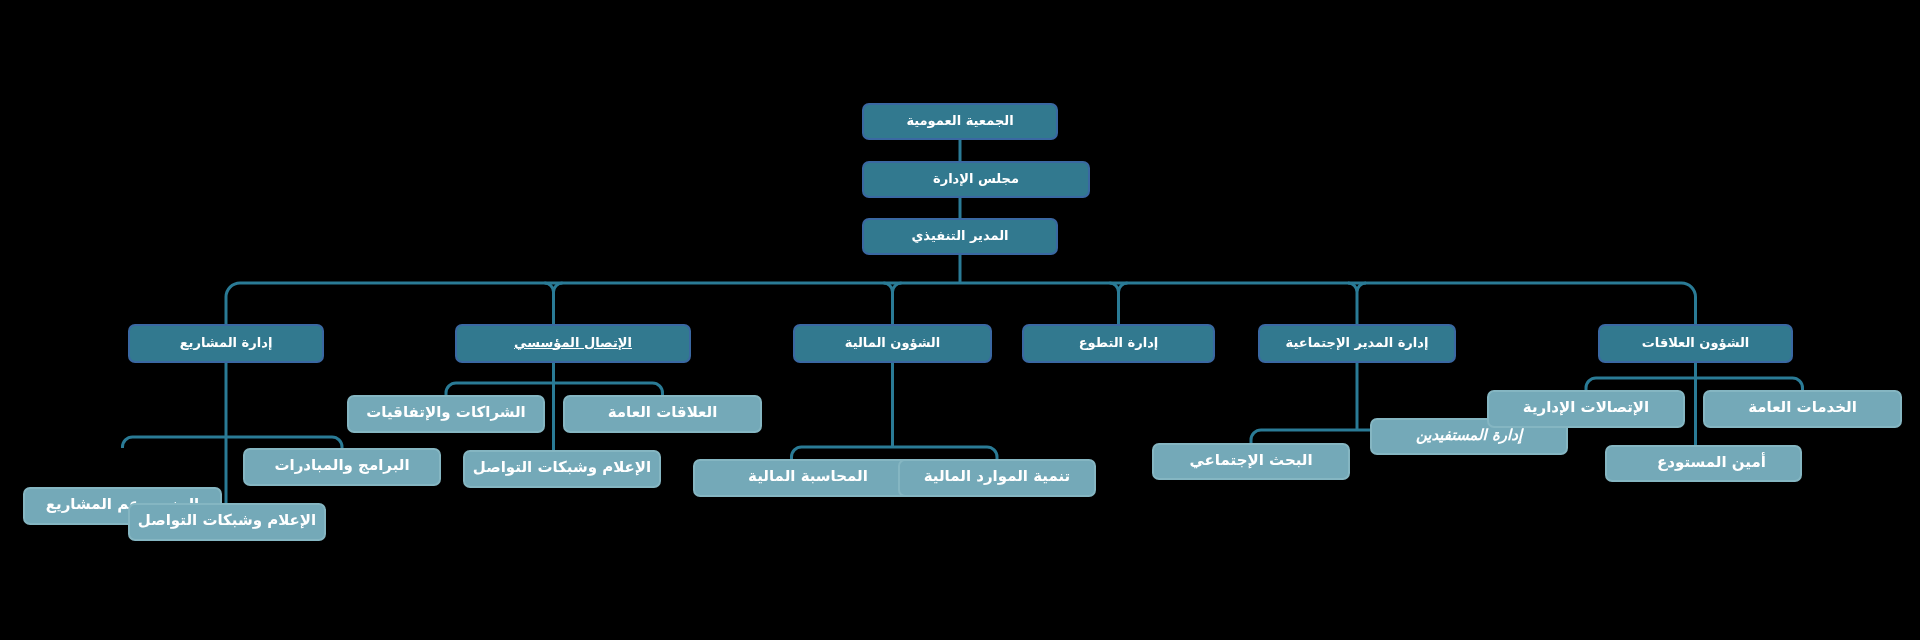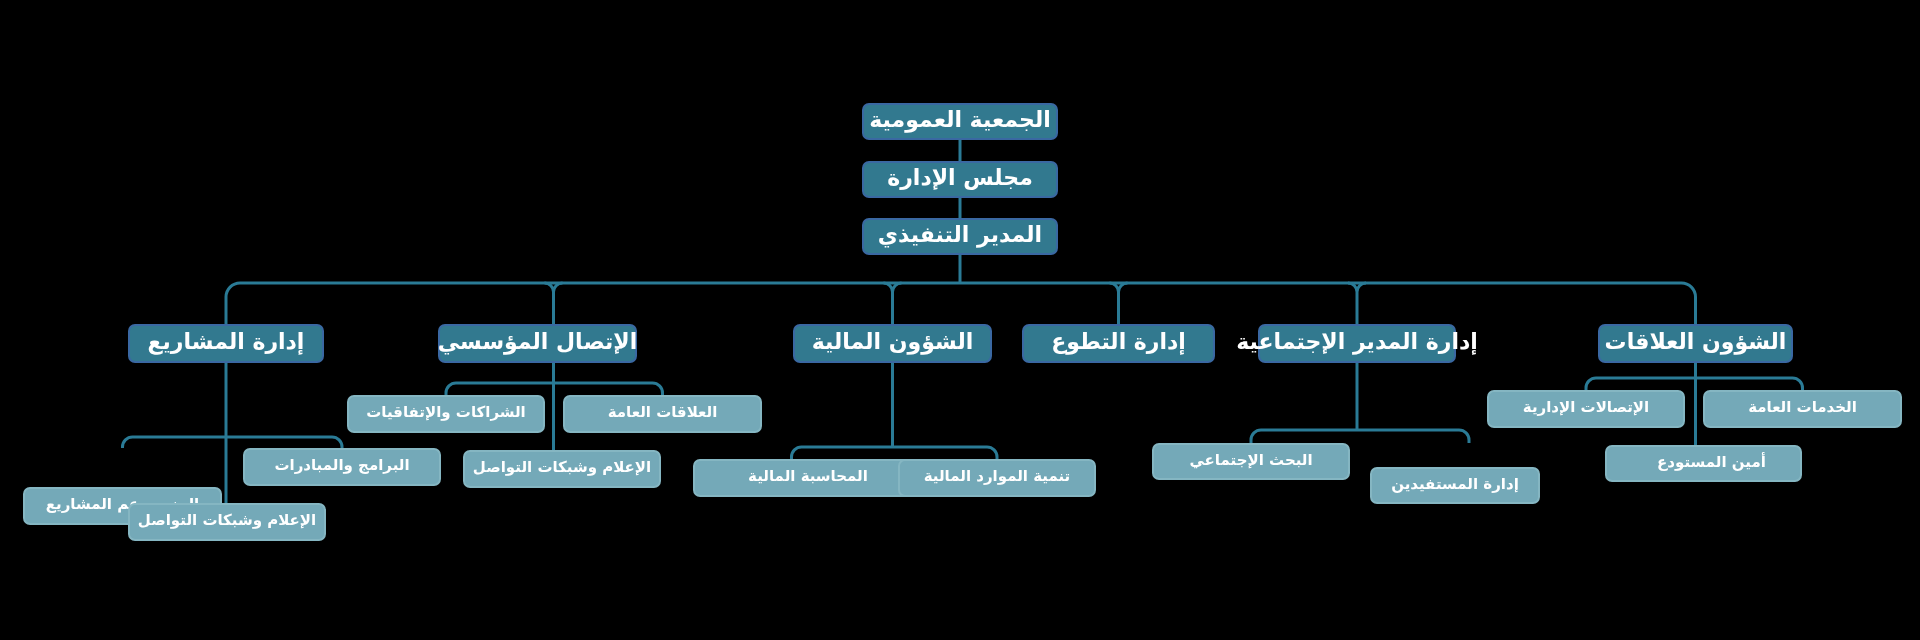--- a/index.html
+++ b/index.html
@@ -26,21 +26,21 @@
     text-align:center;
     direction:rtl;
     white-space:nowrap;
     z-index:1;
     line-height:1;
     padding-bottom:3px;
   }
   .node.dark{
     background:#32798f;
     border:2px solid #3a68a2;
-    font-size:22px;
+    font-size:13px;
   }
   .node.light{
     background:#74a9b8;
     border:2px solid #85b6c2;
     font-size:15px;
   }
 </style>
 </head>
 <body>
 
@@ -59,34 +59,34 @@
       <path d="M553.5 363V450" fill="none" stroke="#2a7b96" stroke-width="3"></path>
       <path d="M446 395V393A10 10 0 0 1 456 383H652.5A10 10 0 0 1 662.5 393V395" fill="none" stroke="#2a7b96" stroke-width="3"></path>
       <path d="M892.5 363V447" fill="none" stroke="#2a7b96" stroke-width="3"></path>
       <path d="M791.5 459V457A10 10 0 0 1 801.5 447H987A10 10 0 0 1 997 457V459" fill="none" stroke="#2a7b96" stroke-width="3"></path>
       <path d="M1357 363V430" fill="none" stroke="#2a7b96" stroke-width="3"></path>
       <path d="M1251 443V440A10 10 0 0 1 1261 430H1459A10 10 0 0 1 1469 440V443" fill="none" stroke="#2a7b96" stroke-width="3"></path>
       <path d="M1695.5 363V445" fill="none" stroke="#2a7b96" stroke-width="3"></path>
       <path d="M1586 390V388A10 10 0 0 1 1596 378H1792.5A10 10 0 0 1 1802.5 388V390" fill="none" stroke="#2a7b96" stroke-width="3"></path>
     </svg>
 <div class="node dark" style="left: 862px; top: 103px; width: 196px; height: 37px;">الجمعية العمومية</div>
-    <div class="node dark" style="left: 862px; top: 161px; width: 196px; height: 37px;">مجلس الإدارة</div>
+    <div class="node dark" style="left: 862px; top: 161px; width: 228px; height: 37px;">مجلس الإدارة</div>
     <div class="node dark" style="left: 862px; top: 218px; width: 196px; height: 37px;">المدير التنفيذي</div>
     <div class="node dark" style="left: 128px; top: 324px; width: 196px; height: 39px;">إدارة المشاريع</div>
-    <div class="node dark" style="left: 438px; top: 324px; width: 199px; height: 39px;">الإتصال المؤسسي</div>
+    <div class="node dark" style="left: 455px; top: 324px; width: 236px; height: 39px; text-decoration: underline;">الإتصال المؤسسي</div>
     <div class="node dark" style="left: 793px; top: 324px; width: 199px; height: 39px;">الشؤون المالية</div>
     <div class="node dark" style="left: 1022px; top: 324px; width: 193px; height: 39px;">إدارة التطوع</div>
     <div class="node dark" style="left: 1258px; top: 324px; width: 198px; height: 39px;">إدارة المدير الإجتماعية</div>
     <div class="node dark" style="left: 1598px; top: 324px; width: 195px; height: 39px;">الشؤون العلاقات</div>
     <div class="node light" style="left: 23px; top: 448px; width: 199px; height: 38px; margin-top: 39px;">المنح ودعم المشاريع</div>
     <div class="node light" style="left: 243px; top: 448px; width: 198px; height: 38px;">البرامج والمبادرات</div>
     <div class="node light" style="left: 128px; top: 503px; width: 198px; height: 38px;">الإعلام وشبكات التواصل</div>
     <div class="node light" style="left: 347px; top: 395px; width: 198px; height: 38px;">الشراكات والإتفاقيات</div>
     <div class="node light" style="left: 563px; top: 395px; width: 199px; height: 38px;">العلاقات العامة</div>
     <div class="node light" style="left: 463px; top: 450px; width: 198px; height: 38px;">الإعلام وشبكات التواصل</div>
     <div class="node light" style="left: 693px; top: 459px; width: 230px; height: 38px;">المحاسبة المالية</div>
     <div class="node light" style="left: 898px; top: 459px; width: 198px; height: 38px;">تنمية الموارد المالية</div>
     <div class="node light" style="left: 1152px; top: 443px; width: 198px; height: 37px;">البحث الإجتماعي</div>
-    <div class="node light" style="left: 1370px; top: 467px; width: 170px; height: 37px;">إدارة المستفيدين</div>
+    <div class="node light" style="left: 1370px; top: 418px; width: 198px; height: 37px; font-style: italic;">إدارة المستفيدين</div>
     <div class="node light" style="left: 1703px; top: 390px; width: 199px; height: 38px;">الخدمات العامة</div>
     <div class="node light" style="left: 1487px; top: 390px; width: 198px; height: 38px;">الإتصالات الإدارية</div>
     <div class="node light" style="left: 1605px; top: 445px; width: 197px; height: 37px; padding-left: 16px;">أمين المستودع</div>
   </div>
 
 </body></html>

